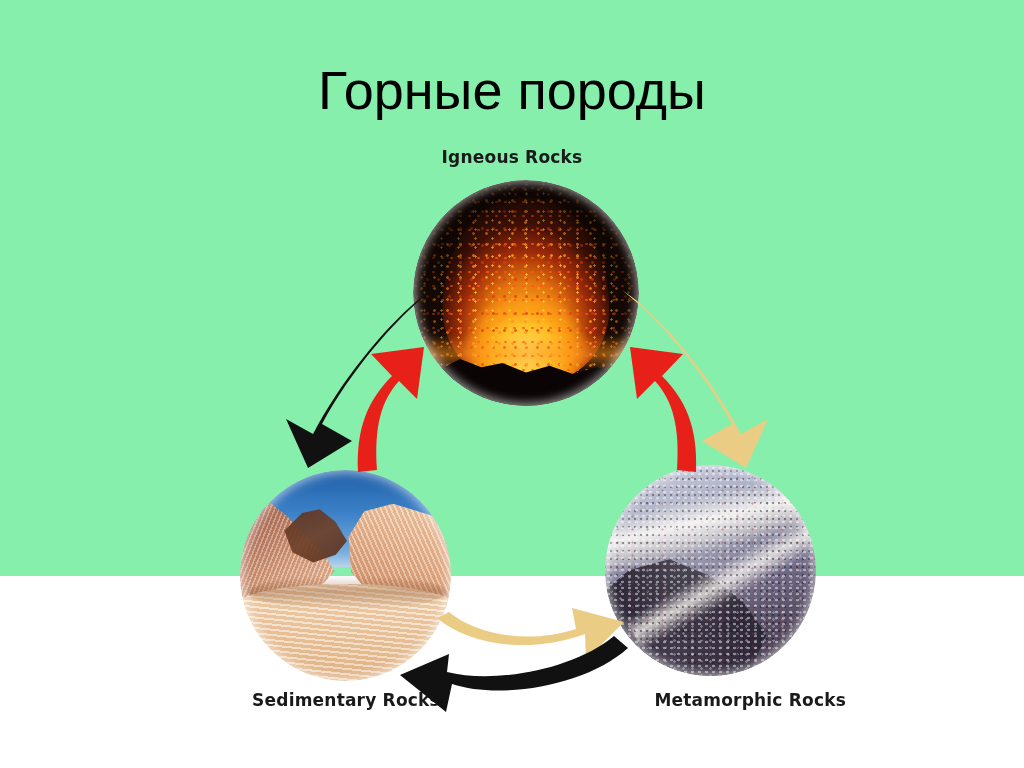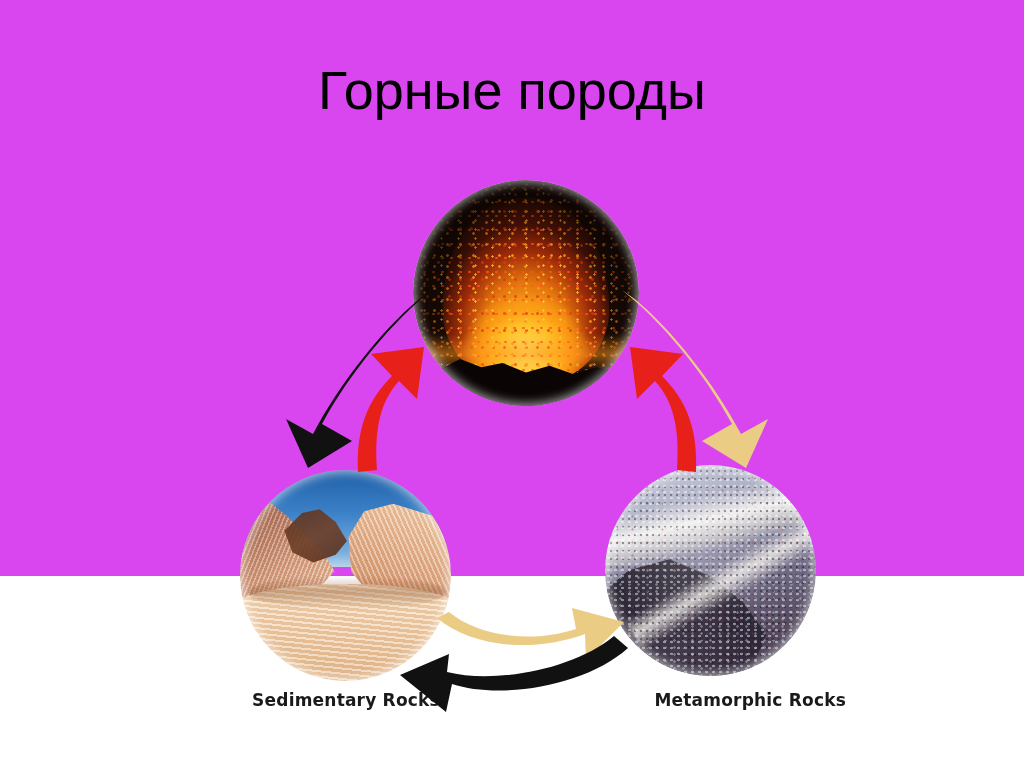--- a/index.html
+++ b/index.html
@@ -15,21 +15,21 @@
     overflow: hidden;
     font-family: "Liberation Sans", "DejaVu Sans", sans-serif;
     -webkit-font-smoothing: antialiased;
   }
 
   #slide {
     position: absolute;
     inset: 0;
     width: 1024px;
     height: 576px;
-    background: #d946ef;
+    background: #86efac;
   }
 
   
   .slide-title {
     position: absolute;
     left: 0;
     top: 62px;
     width: 1024px;
     text-align: center;
     font-family: "Liberation Sans", "DejaVu Sans", sans-serif;
@@ -311,20 +311,21 @@
   }
   #arrow-layer .arrow-shape { pointer-events: auto; }
 </style>
 </head>
 <body>
 
 <div id="slide">
 
   <div class="slide-title">Горные породы</div>
 
+  <div class="node-label label-igneous">Igneous Rocks</div>
 
   <div class="sphere" id="sphere-igneous">
     <div class="sphere-inner">
       <div class="igneous-bg"></div>
       <div class="igneous-plume"></div>
       <div class="igneous-sparks"></div>
       <div class="igneous-glowline"></div>
       <div class="igneous-ridge"></div>
     </div>
     <div class="sphere-fade"></div>

